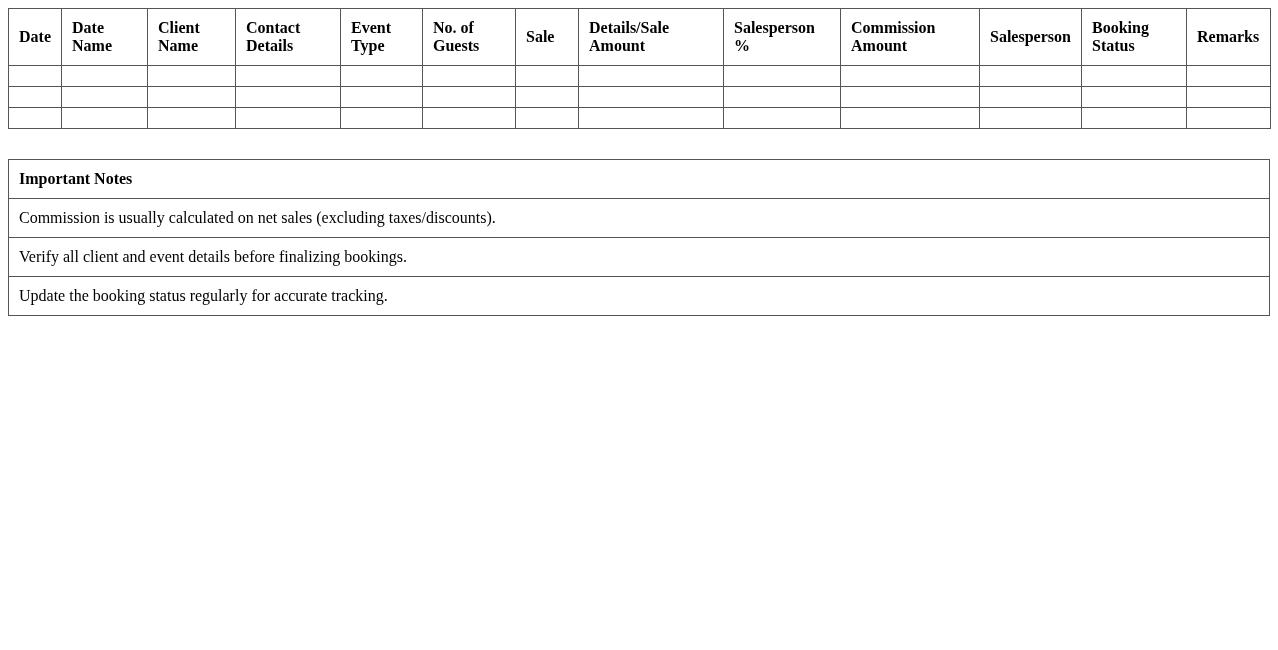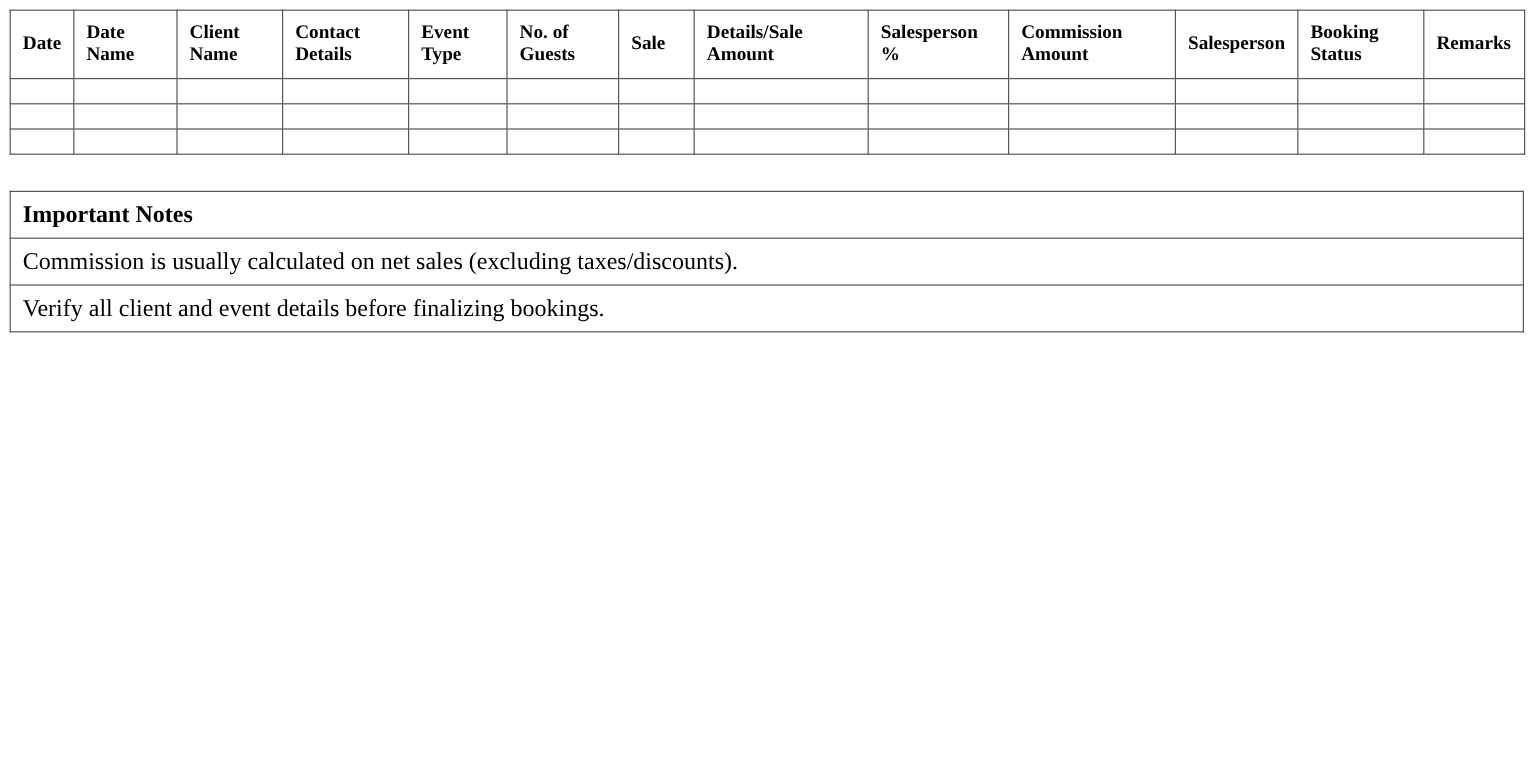--- a/index.html
+++ b/index.html
@@ -3,21 +3,21 @@
   <meta charset="utf-8">
   <style>
     html, body { margin: 0; padding: 0; background: #ffffff; }
     body { width: 1278px; height: 650px; font-family: "Liberation Serif", "DejaVu Serif", serif; color: #000; font-size: 16px; }
     .wrap { padding: 8px; }
     table { border-collapse: collapse; width: 1262px; table-layout: fixed; }
     td, th { border: 1px solid #555555; }
     .tracker th { font-weight: bold; text-align: left; padding: 0 10px; height: 56px; font-size: 16px; line-height: 18px; vertical-align: middle; }
     .tracker td { height: 20px; padding: 0; }
     .notes { margin-top: 30px; }
-    .notes td { height: 38px; padding: 0 10px; font-size: 20px; vertical-align: middle; }
+    .notes td { height: 38px; padding: 0 10px; font-size: 16px; vertical-align: middle; }
     .notes td.head { font-weight: bold; }
   </style>
 </head>
 <body>
 
 <div class="wrap">
   <table class="tracker">
     <colgroup id="tracker-cols">
         <col style="width: 53px;">
         <col style="width: 86px;">
@@ -103,15 +103,18 @@
     <tbody>
       <tr>
         <td class="head">Important Notes</td>
       </tr>
       <tr>
         <td>Commission is usually calculated on net sales (excluding taxes/discounts).</td>
       </tr>
       <tr>
         <td>Verify all client and event details before finalizing bookings.</td>
       </tr>
+      <tr>
+        <td>Update the booking status regularly for accurate tracking.</td>
+      </tr>
     </tbody>
   </table>
 </div>
 
 </body></html>

